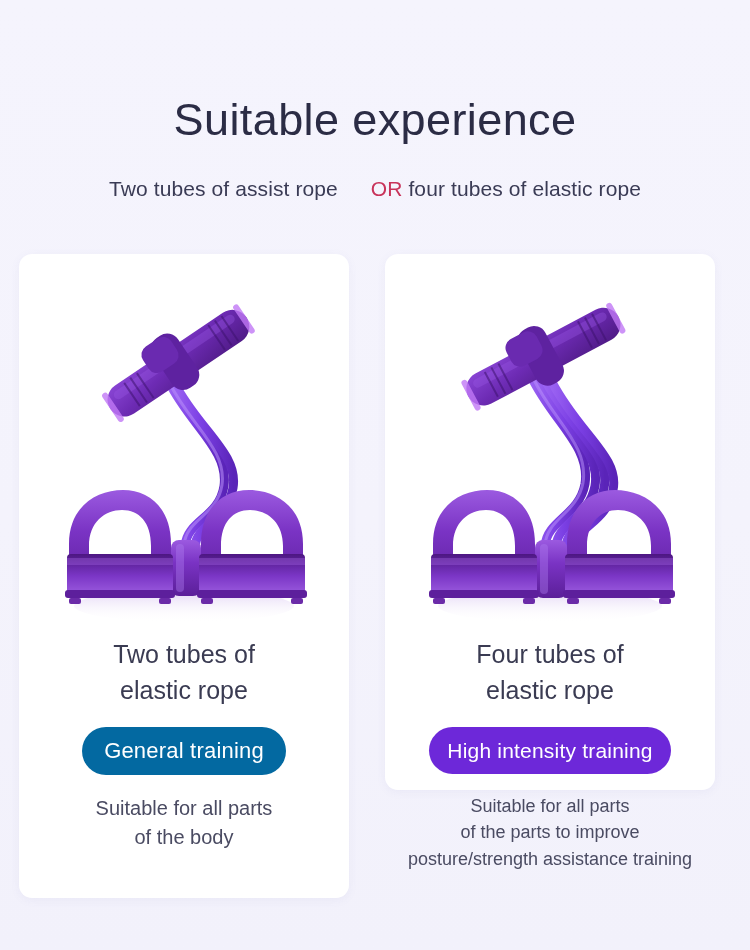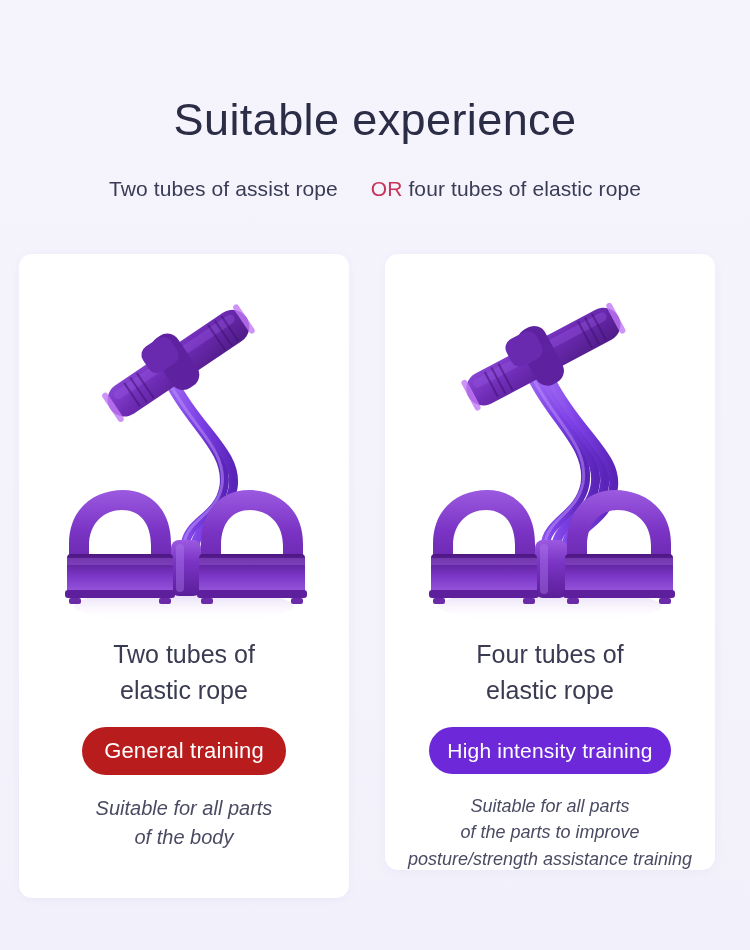--- a/index.html
+++ b/index.html
@@ -46,21 +46,21 @@
     width:330px;
     background:#ffffff;
     border-radius:13px;
     box-shadow:0 2px 10px rgba(120,115,180,.07);
     display:flex;
     flex-direction:column;
     align-items:center;
     padding-bottom:14px;
   }
   .card-left  { height:644px; }
-  .card-right { height:616px; }
+  .card-right { height:536px; }
 
   .product {
     width:330px;
     height:390px;
     position:relative;
     flex:none;
   }
   .product svg { display:block; width:100%; height:100%; }
 
   .card-heading {
@@ -75,38 +75,37 @@
   .badge {
     display:inline-block;
     border-radius:24px;
     color:#ffffff;
     text-align:center;
     white-space:nowrap;
     letter-spacing:.2px;
     line-height:1;
   }
   .badge-general {
-    background:#b91c1c;
+    background:#0369a1;
     font-size:22px;
     padding:13px 22px;
     margin-top:18px;
   }
   .badge-high {
     background:#6d28d9;
     font-size:21px;
     padding:13px 18px;
     margin-top:18px;
   }
 
   .desc {
     text-align:center;
     color:#4a4b62;
     line-height:1.48;
     margin-top:19px;
-    font-style:italic;
   }
   .desc-left  { font-size:20px; }
   .desc-right { font-size:18px; }
 </style>
 </head>
 <body>
 
 <div class="page">
 
   <div class="header">

